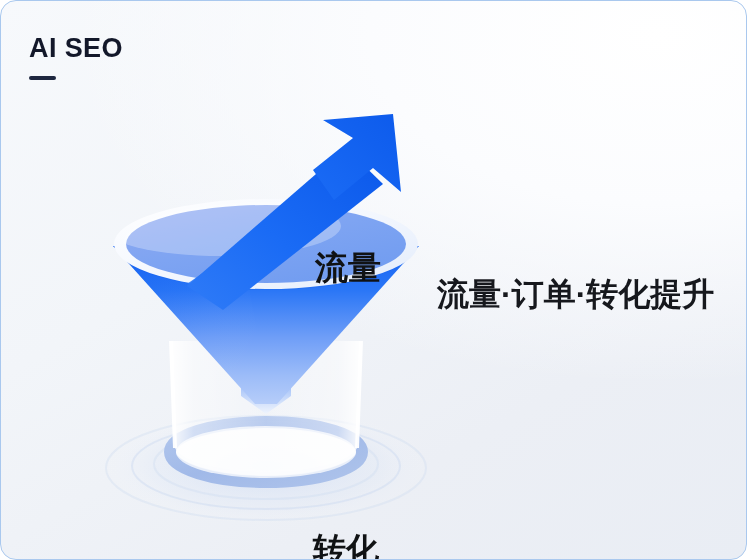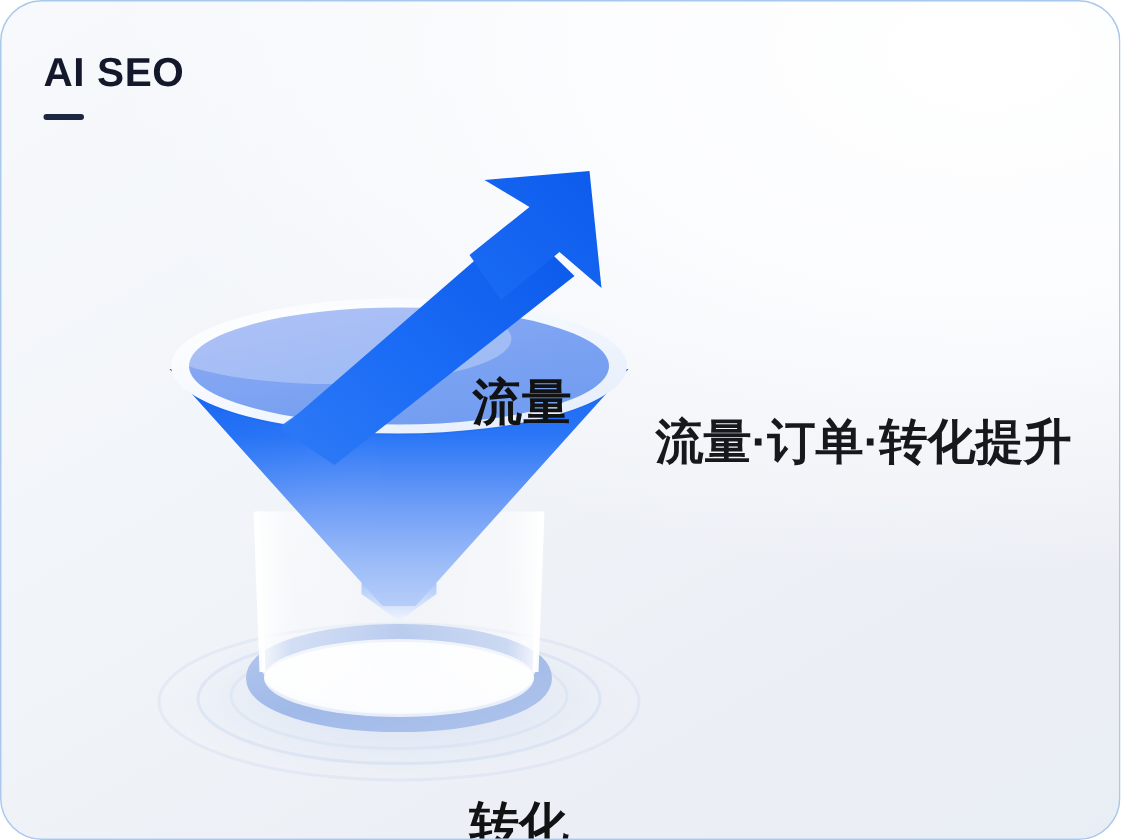--- a/index.html
+++ b/index.html
@@ -12,21 +12,21 @@
     height: 560px;
     overflow: hidden;
     font-family: "Liberation Sans", "DejaVu Sans", sans-serif;
   }
 
   #card {
     position: relative;
     width: 747px;
     height: 560px;
     box-sizing: border-box;
-    border-radius: 28px;
+    border-radius: 16px;
     border: 1.5px solid #a9c8ee;
     background:
       radial-gradient(120% 95% at 88% 6%, #ffffff 0%, #fbfcfe 32%, rgba(255,255,255,0) 66%),
       linear-gradient(150deg, #f7f9fc 0%, #f2f5f9 38%, #eceff5 72%, #e9edf4 100%);
     overflow: hidden;
   }
 
   
   #header {
     position: absolute;

